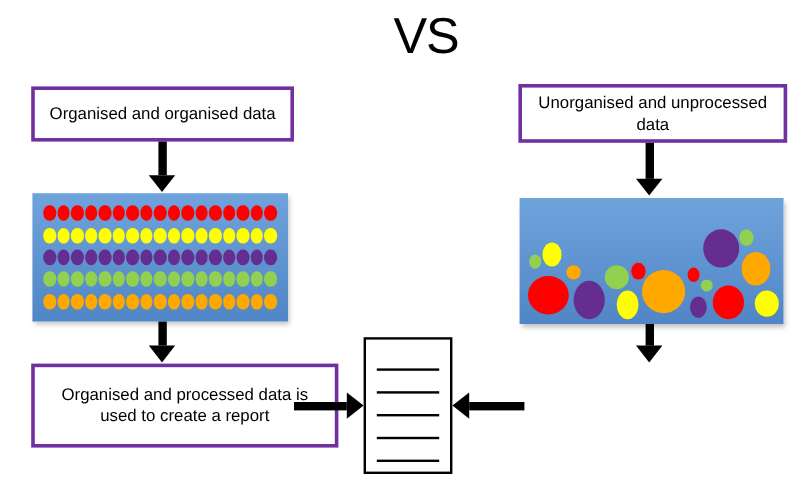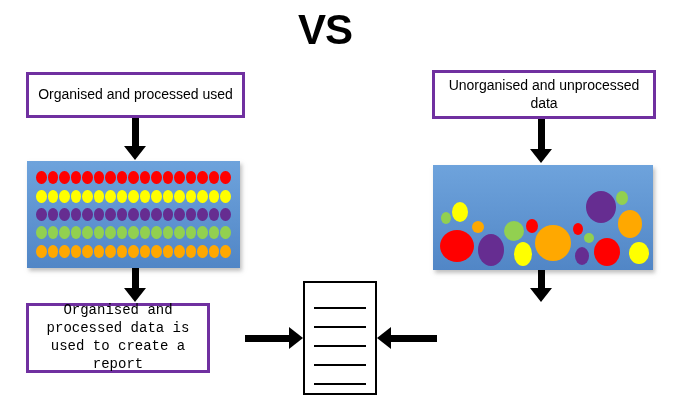--- a/index.html
+++ b/index.html
@@ -5,21 +5,21 @@
   html,body{margin:0;padding:0;background:#fff;}
   #canvas{
     position:relative;width:674px;height:407px;background:#ffffff;overflow:hidden;
     font-family:"Liberation Sans", sans-serif;color:#000;
   }
   .col-title{
     position:absolute;font-weight:bold;font-size:19px;line-height:1.38;
     text-align:center;letter-spacing:.3px;
   }
   .vs{
-    position:absolute;font-weight:bold;font-size:42px;letter-spacing:-1px;text-align:left;
+    position:absolute;font-weight:normal;font-size:42px;letter-spacing:-1px;text-align:right;
   }
   .pbox{
     position:absolute;border:3px solid var(--purple,#7030a0);background:#fff;
     display:flex;align-items:center;justify-content:center;text-align:center;
     font-size:14px;line-height:1.28;padding:2px 8px;box-sizing:border-box;
   }
   .pool{
     position:absolute;overflow:hidden;
     box-shadow:2px 3px 4px rgba(140,140,140,.55);
   }
@@ -45,21 +45,21 @@
   .arr-h .head-right{width:0;height:0;border-top:11px solid transparent;border-bottom:11px solid transparent;border-left:14px solid var(--arrow,#000);}
   .arr-h .head-left{width:0;height:0;border-top:11px solid transparent;border-bottom:11px solid transparent;border-right:14px solid var(--arrow,#000);}
 </style>
 </head>
 <body>
 
 <div id="canvas">
 
   <div class="vs" style="left:298px;top:6px;width:84px;">VS</div>
 
-  <div class="pbox" style="left:26px;top:72px;width:219px;height:46px;">Organised and processed used</div>
+  <div class="pbox" style="left:26px;top:72px;width:219px;height:46px;">Organised and organised data</div>
 
   <div class="arr-v" style="left:124px;top:118px;width:22px;height:42px;">
     <div class="stem"></div>
     <div class="head"></div>
   </div>
 
   <div class="pool" style="left: 27px; top: 161px; width: 213px; height: 107px; background: linear-gradient(rgb(110, 163, 220), rgb(81, 134, 198));">
     <div class="dotfield">
         <div class="dotrow">
           <span class="dot" style="background: rgb(255, 0, 0);"></span>
@@ -157,21 +157,21 @@
           <span class="dot" style="background: rgb(255, 168, 0);"></span>
         </div>
       </div>
   </div>
 
   <div class="arr-v" style="left:124px;top:268px;width:22px;height:34px;">
     <div class="stem"></div>
     <div class="head"></div>
   </div>
 
-  <div class="pbox" style="left:26px;top:303px;width:184px;height:70px;font-family:Liberation Mono, monospace;">Organised and processed data is used to create a report</div>
+  <div class="pbox" style="left:26px;top:303px;width:256px;height:70px;">Organised and processed data is used to create a report</div>
 
   <div class="pbox" style="left:432px;top:70px;width:224px;height:49px;">Unorganised and unprocessed data</div>
 
   <div class="arr-v" style="left:530px;top:119px;width:22px;height:44px;">
     <div class="stem"></div>
     <div class="head"></div>
   </div>
 
   <div class="pool" style="left: 433px; top: 165px; width: 220px; height: 105px; background: linear-gradient(rgb(110, 163, 220), rgb(81, 134, 198));">
       <div class="blob" style="left: 8px; top: 47px; width: 10px; height: 12px; background: rgb(146, 208, 80);"></div>

